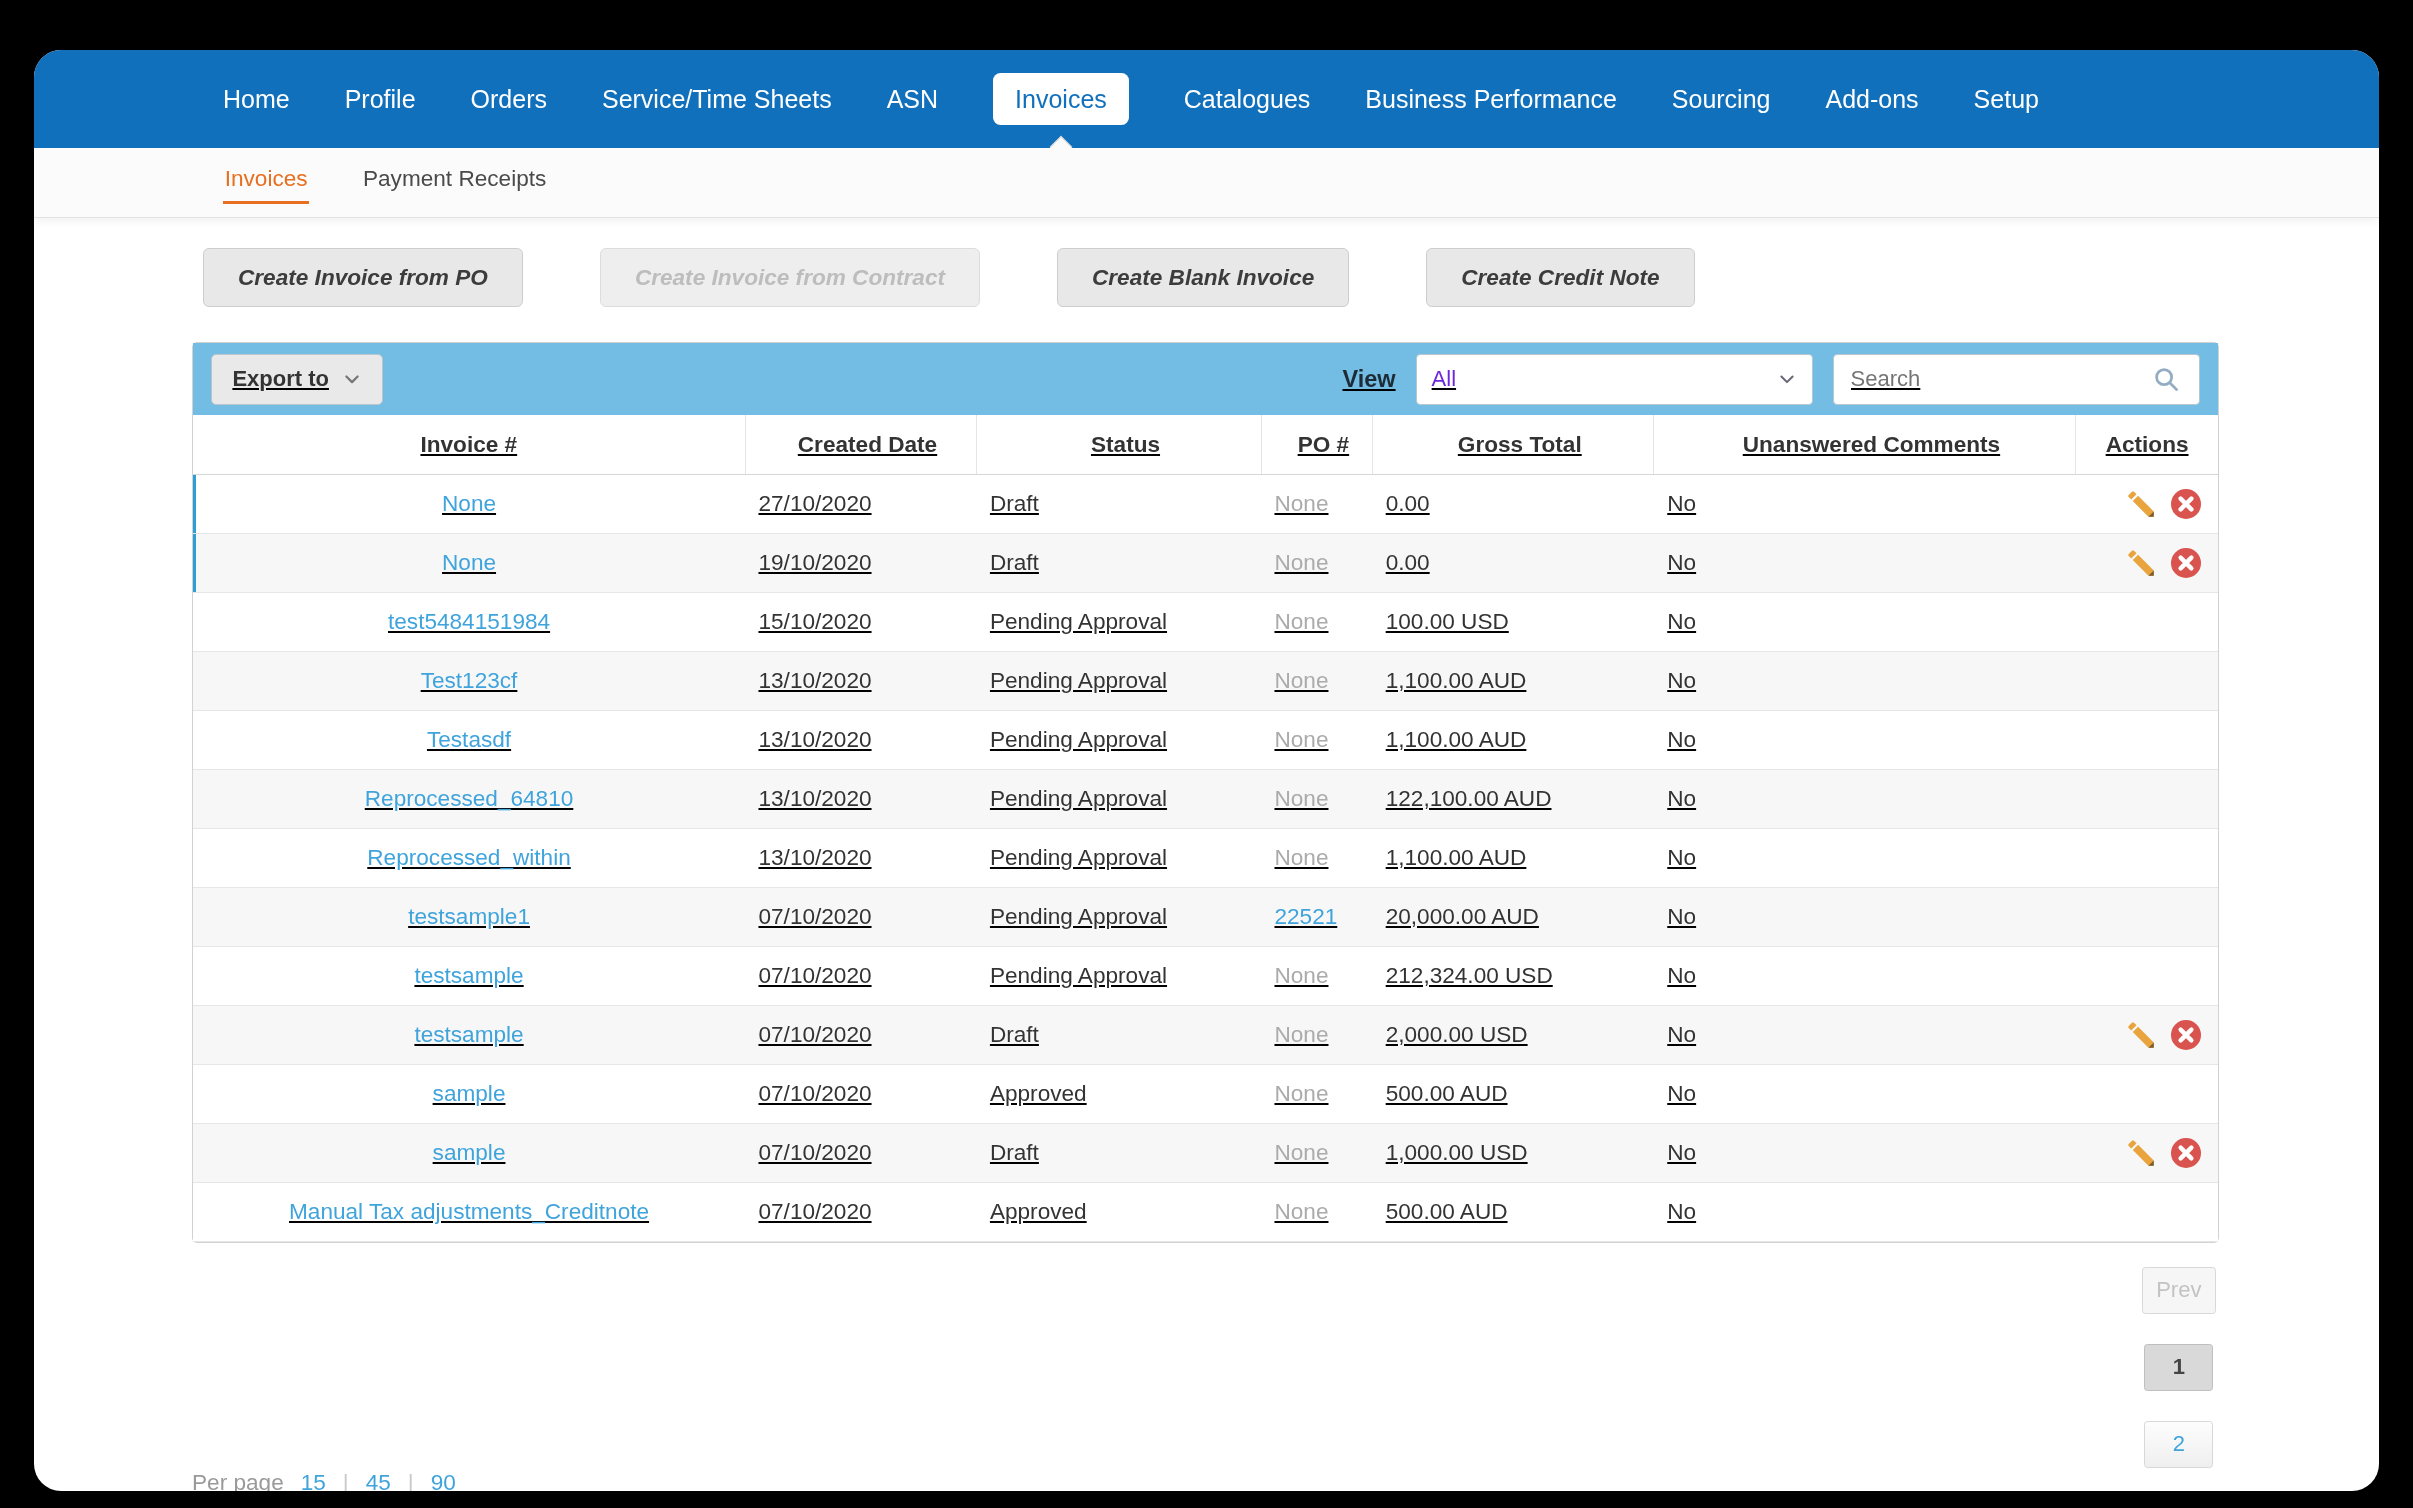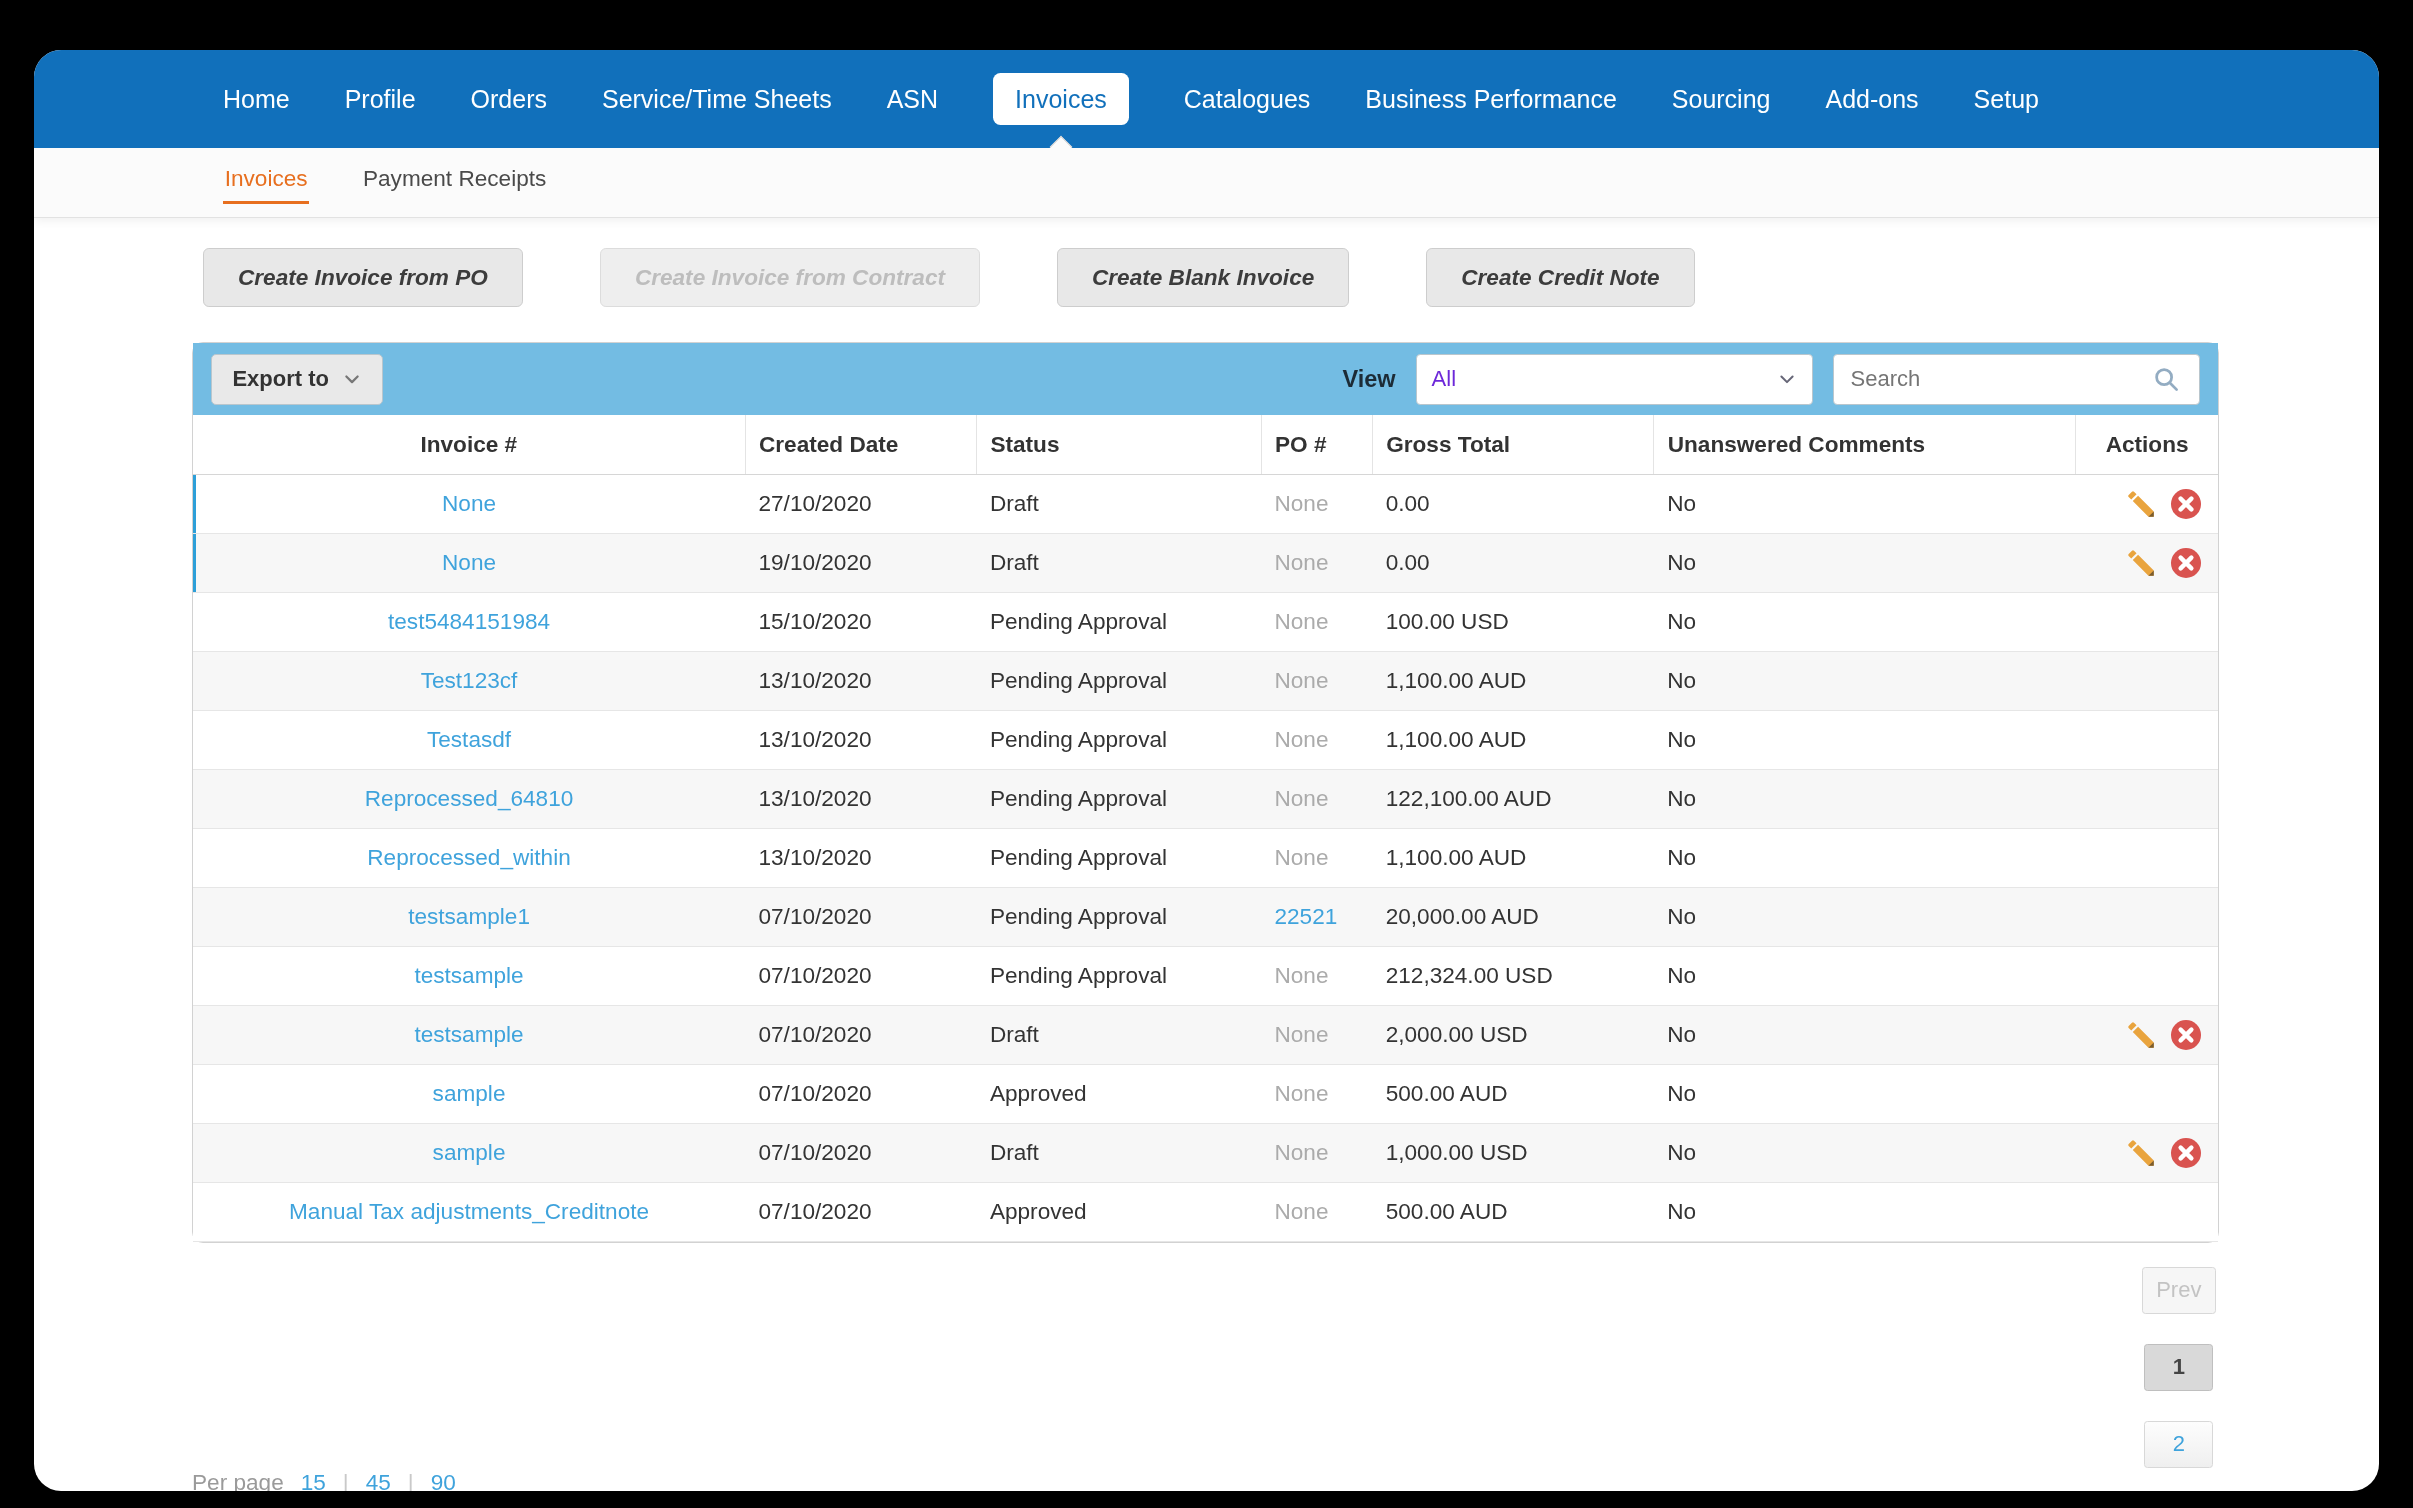--- a/index.html
+++ b/index.html
@@ -23,39 +23,39 @@
     cursor:pointer;border-bottom:3.4px solid transparent;padding:0 1.7px;}
   .subtab.active{color:#E76F1F;border-bottom-color:#E76F1F;}
 
   
   .actions-row{display:flex;gap:77px;margin:30px 0 0 169px;font-style:italic;}
   .action-btn{height:57px;display:flex;align-items:center;padding:0 34px;background:#e8e8e8;
     border:0.8px solid #cdcdcd;border-radius:5.9px;font-size:22.6px;font-weight:bold;color:#3c3c3c;cursor:pointer;}
   .action-btn.disabled{color:#bdbdbd;background:#eeeeee;border-color:#dcdcdc;cursor:default;}
 
   
-  .panel{width:2025px;margin:35px 0 0 158px;border:0.8px solid #d2d2d2;border-radius:11px;background:#fff;}
+  .panel{width:2025px;margin:35px 0 0 158px;border:0.8px solid #d2d2d2;border-radius:5px;background:#fff;text-decoration:underline;}
   .toolbar{height:72px;background:#73BCE3;display:flex;align-items:center;padding:0 18.4px;}
   .export-btn{height:49px;display:flex;align-items:center;gap:13.4px;padding:0 20px;background:#e9e9e9;
     border:0.8px solid #b9c6cd;border-radius:5px;font-size:22px;font-weight:bold;color:#333;cursor:pointer;}
   .chev{width:20px;height:20px;display:inline-block;}
   .toolbar-right{margin-left:auto;display:flex;align-items:center;gap:20px;}
   .view-label{font-size:23.5px;font-weight:bold;color:#1c2b36;margin-left:16px;}
   .select{width:365px;height:49px;background:#fff;border:0.8px solid #b9c6cd;border-radius:4.2px;
     display:flex;align-items:center;padding:0 15px;font-size:22px;color:#6d28d9;cursor:pointer;}
   .select .chev{margin-left:auto;}
   .searchbox{width:332px;height:49px;background:#fff;border:0.8px solid #b9c6cd;border-radius:4.2px;
     display:flex;align-items:center;padding:0 18px 0 15px;}
   .searchbox input{flex:1;border:none;outline:none;font-size:22px;color:#444;background:transparent;
     font-family:"Liberation Sans", sans-serif;min-width:0;}
   .searchbox svg{width:30px;height:30px;flex:0 0 auto;}
 
   
   table{width:100%;border-collapse:collapse;table-layout:fixed;background:#fff;}
-  thead th{height:59px;font-size:22.6px;font-weight:bold;color:#333;text-align:left;
+  thead th{height:59px;font-size:22.6px;font-weight:bold;color:#333;text-align:center;
     padding:0 0 0 13.4px;border-bottom:0.8px solid #d6d6d6;border-left:0.8px solid #e4e4e4;background:#fff;}
   thead th:first-child{border-left:none;text-align:center;padding:0;}
   thead th.c-actions{text-align:center;padding:0;}
   tbody td{height:58px;font-size:22.6px;color:#333;padding:0 0 0 13.4px;border-bottom:0.8px solid #e6e6e6;
     vertical-align:middle;overflow:hidden;white-space:nowrap;}
   tbody tr:nth-child(even){background:#f7f7f7;}
   td.c-invoice{text-align:center;padding:0;position:relative;}
   .link{color:#3FA3DC;cursor:pointer;text-decoration:none;}
   .muted{color:#ababab;}
   td.c-actions{padding:0 15px 0 0;}

